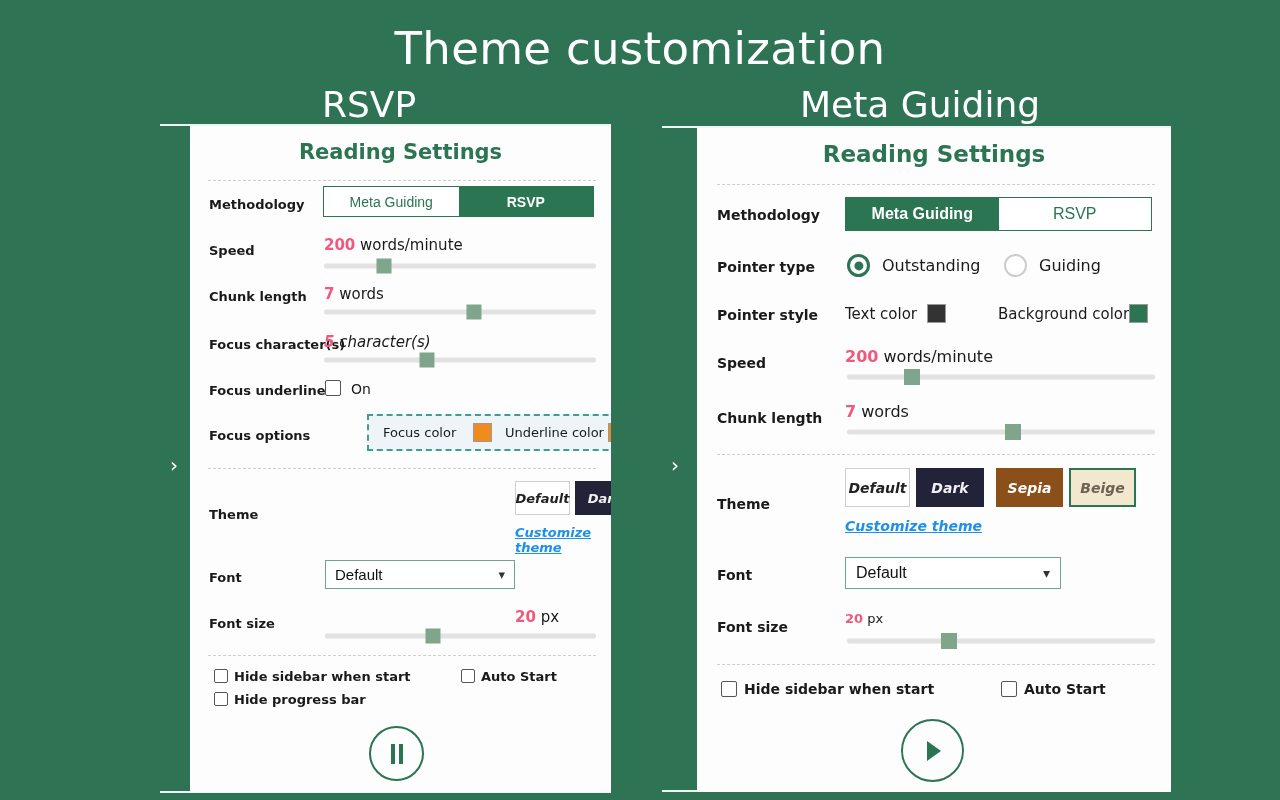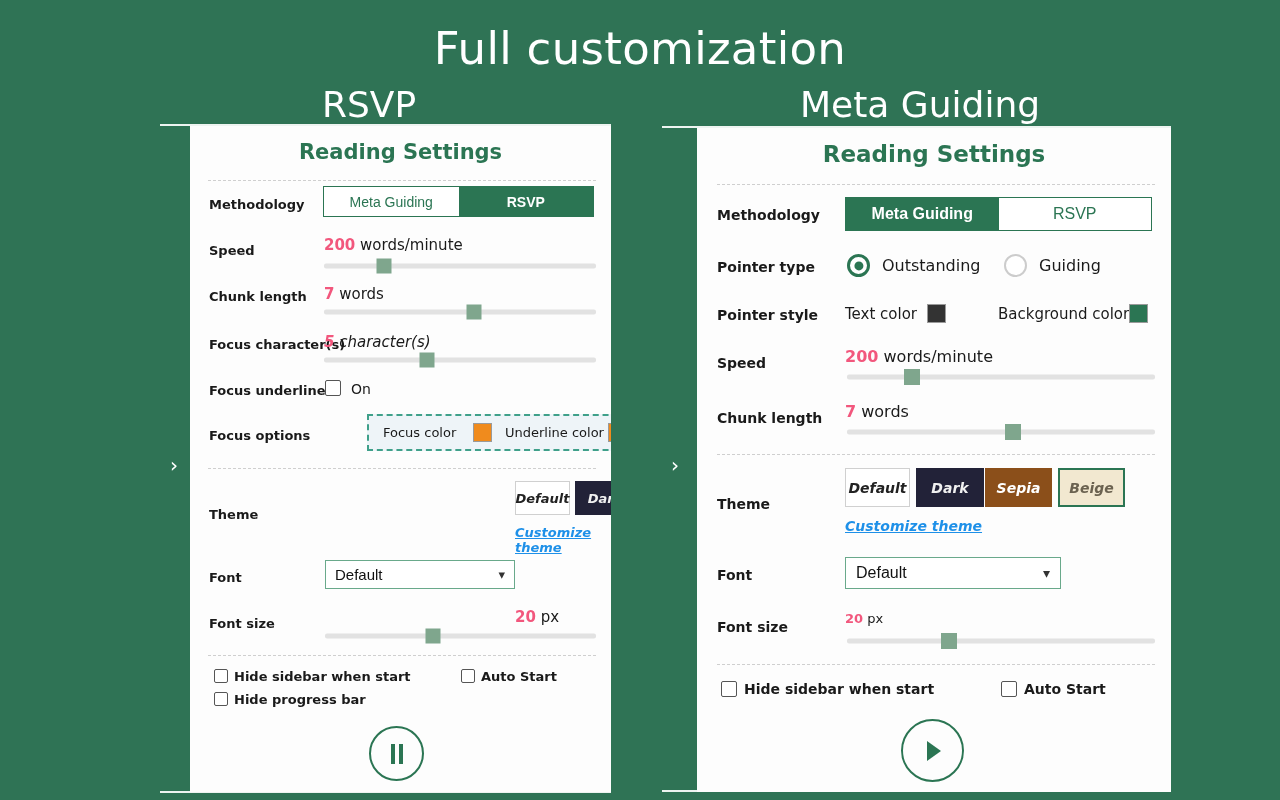--- a/index.html
+++ b/index.html
@@ -100,21 +100,21 @@
   .caret{color:#333;}
 
   .chk-lbl{font-weight:bold;color:#1a1a1a;font-family:"DejaVu Sans", sans-serif;}
 
   .playbtn{box-sizing:border-box;border:2px solid #2B7553;border-radius:50%;
     display:flex;align-items:center;justify-content:center;position:absolute;}
 </style>
 </head>
 <body style="background: rgb(47, 115, 85);">
 
-<div class="hero-title">Full customization</div>
+<div class="hero-title">Theme customization</div>
 <div class="panel-caption" id="cap-left">RSVP</div>
 <div class="panel-caption" id="cap-right">Meta Guiding</div>
 
 <div class="panel-rule" style="left:160px;top:124px;width:451px;"></div>
 <div class="panel-rule" style="left:160px;top:791px;width:451px;"></div>
 <div class="panel-rule" style="left:662px;top:126px;width:509px;"></div>
 <div class="panel-rule" style="left:662px;top:790px;width:509px;"></div>
 
 <div class="chevron" style="left:170px;top:455px;">›</div>
 <div class="chevron" style="left:671px;top:455px;">›</div>
@@ -261,21 +261,21 @@
       <div class="track"></div>
       <div class="thumb" id="th-r-chunk" style="width: 16px; height: 16px; left: 54%;"></div>
     </div>
 
     <div class="dash-sep" style="position:absolute;left:20px;top:326px;width:438px;"></div>
 
     <div class="lbl" style="position:absolute;left:20px;top:368px;font-size:14px;">Theme</div>
     <div class="themes" style="position:absolute;left:148px;top:340px;">
       <div class="theme-btn t-default" style="width:65px;height:39px;font-size:14px;">Default</div>
       <div class="theme-btn t-dark" style="width:68px;height:39px;font-size:14px;margin-left:6px;">Dark</div>
-      <div class="theme-btn t-sepia" style="width:67px;height:39px;font-size:14px;margin-left:1px;">Sepia</div>
+      <div class="theme-btn t-sepia" style="width:67px;height:39px;font-size:14px;margin-left:12px;">Sepia</div>
       <div class="theme-btn t-beige" style="width:67px;height:39px;font-size:14px;margin-left:6px;">Beige</div>
     </div>
     <div class="link" style="position:absolute;left:148px;top:390px;font-size:14px;">Customize theme</div>
 
     <div class="lbl" style="position:absolute;left:20px;top:439px;font-size:14px;">Font</div>
     <div class="select" style="position:absolute;left:148px;top:429px;width:216px;height:32px;padding:0 10px;">
       <span style="font-size:16px;">Default</span>
       <span class="caret" style="font-size:14px;">▾</span>
     </div>
 

